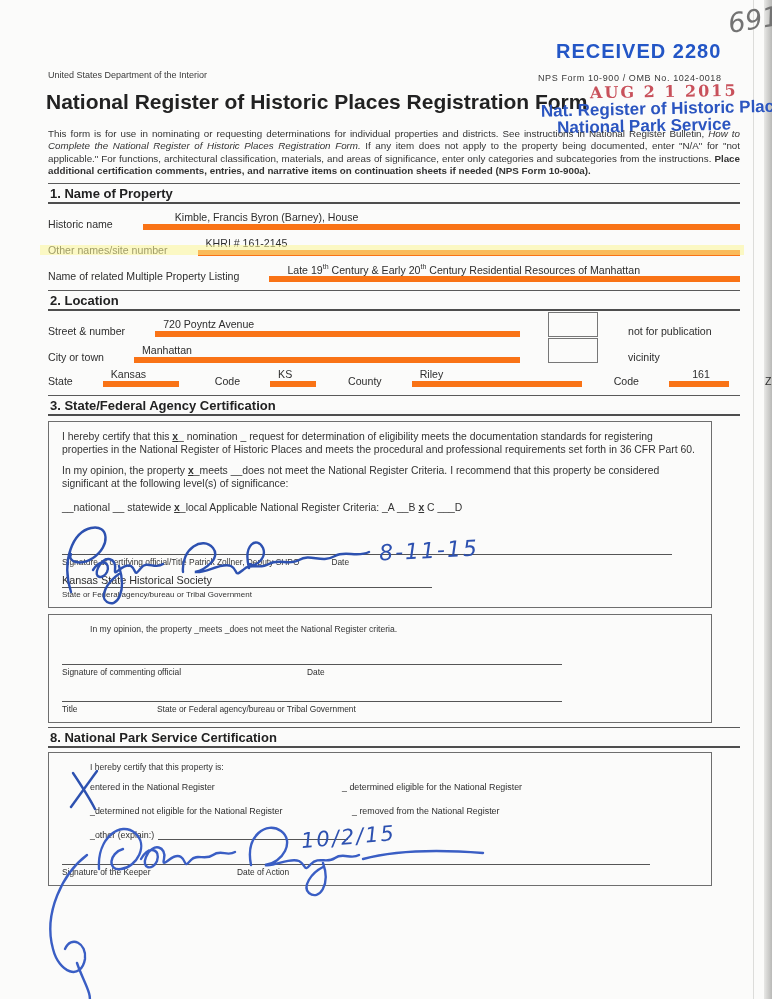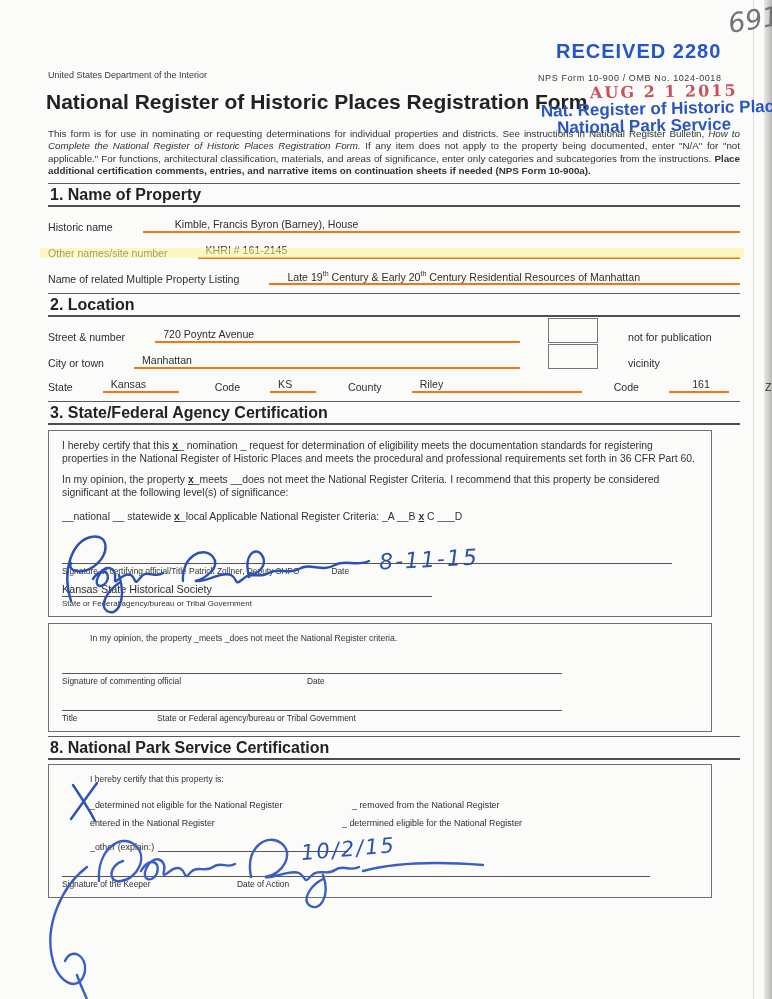--- a/index.html
+++ b/index.html
@@ -25,25 +25,25 @@
     font-size:17px; line-height:17px; transform:rotate(-1.2deg); white-space:nowrap; }
   .bluestamp .bs2 { margin-left:16px; }
 
   
   .content { position:absolute; left:48px; top:128px; width:692px; }
   .intro { margin:0; font-size:9.8px; line-height:12.3px; text-align:justify; color:#333; }
   .intro i { font-style:italic; }
   .intro b { font-weight:bold; }
 
   .sec { border-top:1.4px solid #5a5a5a; margin-top:6px; }
-  .sec-h { font-size:16px; font-weight:bold; padding:2px 0 1px 2px; border-bottom:2px solid #4e4e4e; color:#222; }
+  .sec-h { font-size:13px; font-weight:bold; padding:2px 0 1px 2px; border-bottom:2px solid #4e4e4e; color:#222; }
 
   .frow { display:flex; align-items:flex-end; margin-top:6px; font-size:10.6px; height:20px;gap:22px; }
   .lbl { white-space:nowrap; padding-right:8px; }
-  .uline { border-bottom:2px solid #f97316; padding:0 4px 1px 8px; white-space:nowrap; }
+  .uline { border-bottom:6px solid #f97316; padding:0 4px 1px 8px; white-space:nowrap; }
   .grow { flex:1; }
   .hl { position:relative; }
   .hl::before { content:""; position:absolute; left:-8px; right:-4px; top:45%; height:10px;
     background:rgba(252,246,150,.55); z-index:0; }
   sup.ord { font-size:7px; vertical-align:super; }
 
   .locrow { height:24px; margin-top:2px; }
   .cellbox { width:48px; height:23px; border:1px solid #777; margin-left:6px; flex:none; align-self:flex-end; }
   .rlabel { width:112px; padding-left:8px; white-space:nowrap; flex:none; }
 
@@ -188,27 +188,27 @@
         <span>State or Federal agency/bureau or Tribal Government</span>
       </div>
     </div>
 
     <div class="sec mt4">
       <div class="sec-h">8. National Park Service Certification</div>
     </div>
 
     <div class="bigbox mt4">
       <p class="smallp">I hereby certify that this property is:</p>
+      <div class="optrow first">
+        <span class="ow250">entered in the National Register</span>
+        <span>_ determined eligible for the National Register</span>
+      </div>
       <div class="optrow">
         <span class="ow285">_determined not eligible for the National Register</span>
         <span>_ removed from the National Register</span>
-      </div>
-      <div class="optrow first">
-        <span class="ow250">entered in the National Register</span>
-        <span>_ determined eligible for the National Register</span>
       </div>
       <div class="optrow">
         <span>_other (explain:)</span>
         <span class="expl-line"></span>
       </div>
       <div class="keeper-underline"></div>
       <div class="lblrow">
         <span class="lw175">Signature of the Keeper</span>
         <span>Date of Action</span>
       </div>

